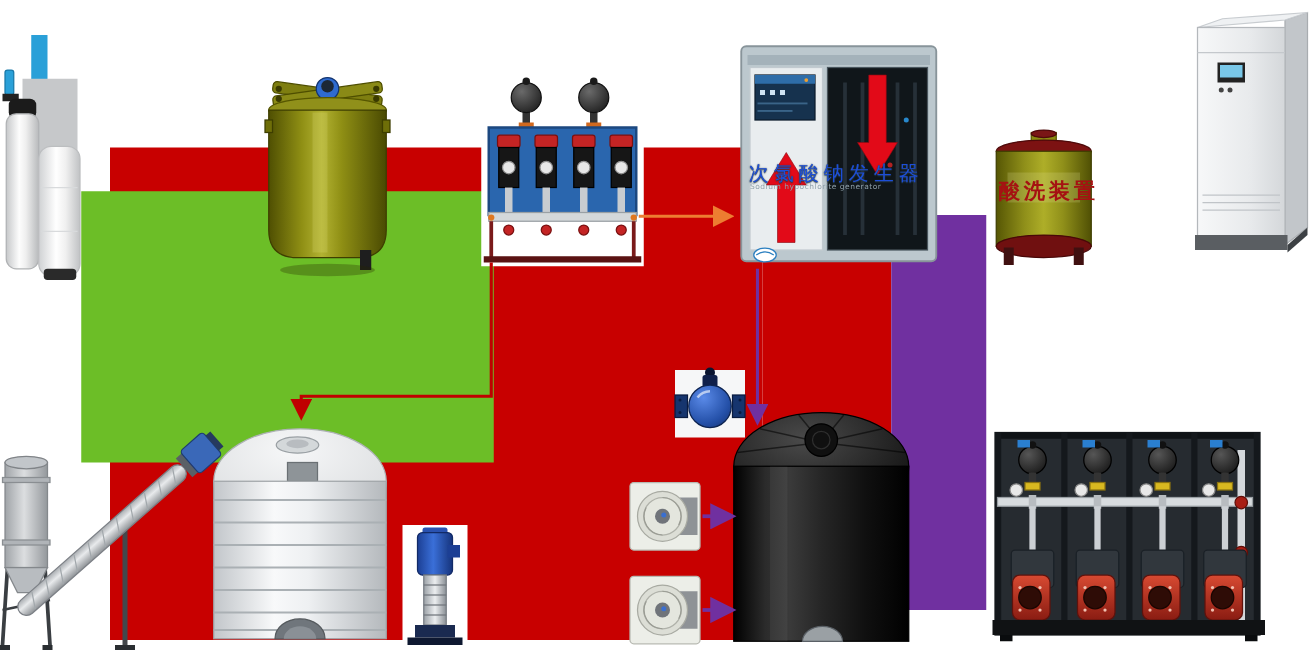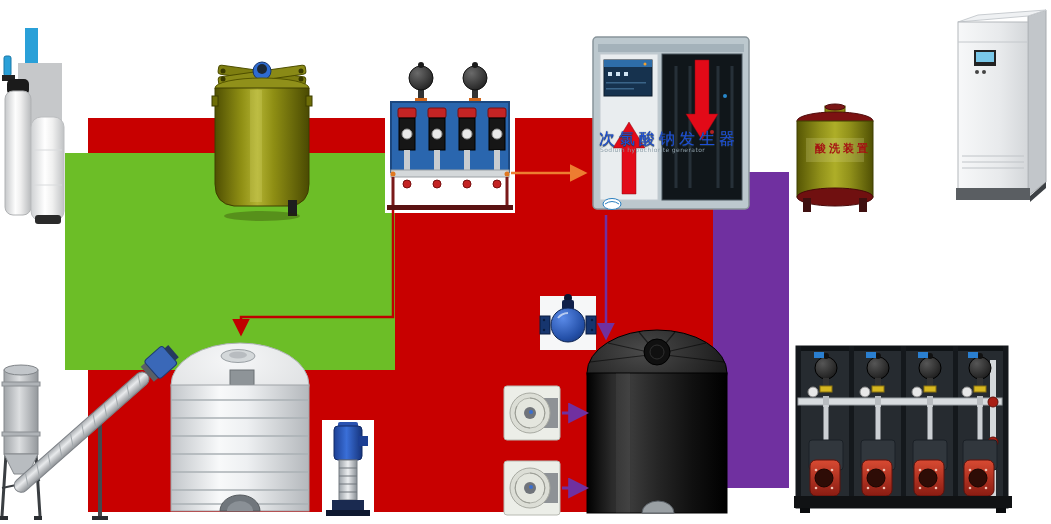--- a/index.html
+++ b/index.html
@@ -13,21 +13,21 @@
   .bg-green{left:65px;top:153px;width:330px;height:217px;background:#6cbe27;z-index:1;}
   .bg-purple{left:713px;top:172px;width:76px;height:316px;background:#7030a0;z-index:1;}
   .blue-i{left:25px;top:28px;width:13px;height:46px;background:#2aa0d8;z-index:2;}
   .equip{z-index:3;}
   .label{position:absolute;z-index:5;}
   .gen-title{left:599px;top:129px;width:160px;font-size:16px;letter-spacing:4px;
              color:#1d4ed8;text-shadow:0 1px 1px rgba(35,55,65,.9),0 0 1px rgba(35,55,65,.9);
              white-space:nowrap;font-family:Liberation Serif, serif;}
   .gen-sub{left:600px;top:146px;width:150px;font-size:6px;color:#8fa0aa;letter-spacing:.4px;
            white-space:nowrap;}
-  .acid-label{left:799px;top:141px;width:72px;text-align:right;font-size:11px;font-weight:bold;
+  .acid-label{left:799px;top:141px;width:72px;text-align:right;font-size:17px;font-weight:bold;
               color:#a51212;letter-spacing:3px;white-space:nowrap;}
   .arrows{left:0;top:0;z-index:6;pointer-events:none;}
 </style>
 </head>
 <body>
 
 <div class="canvas">
 
   <div class="bg bg-red-main"></div>
   <div class="bg bg-red-col"></div>

